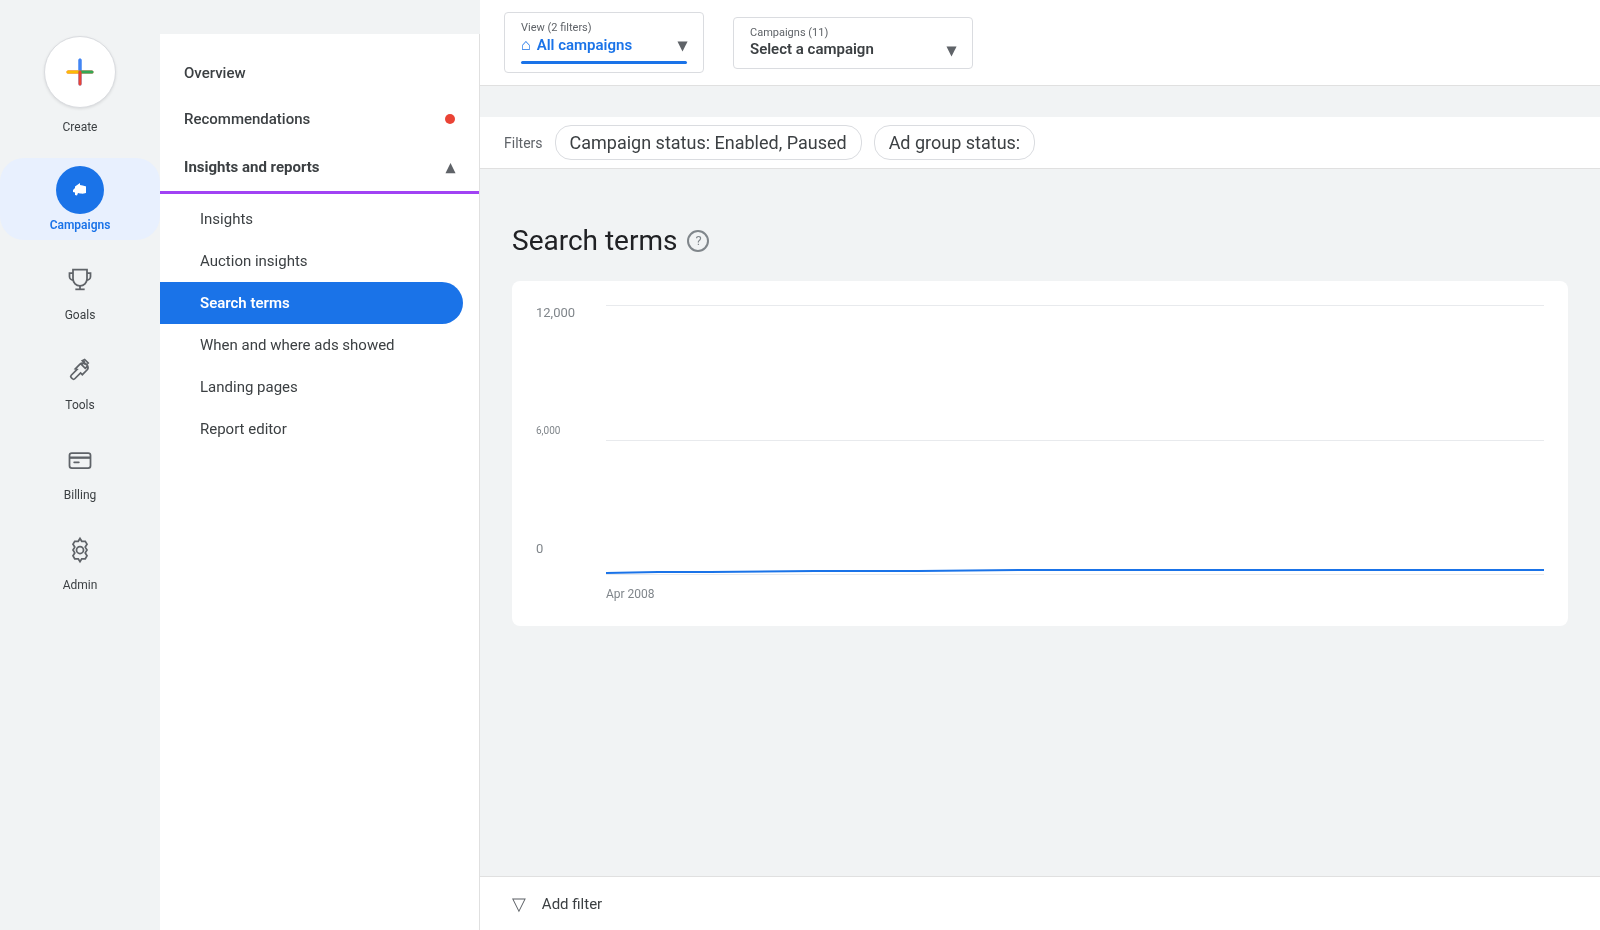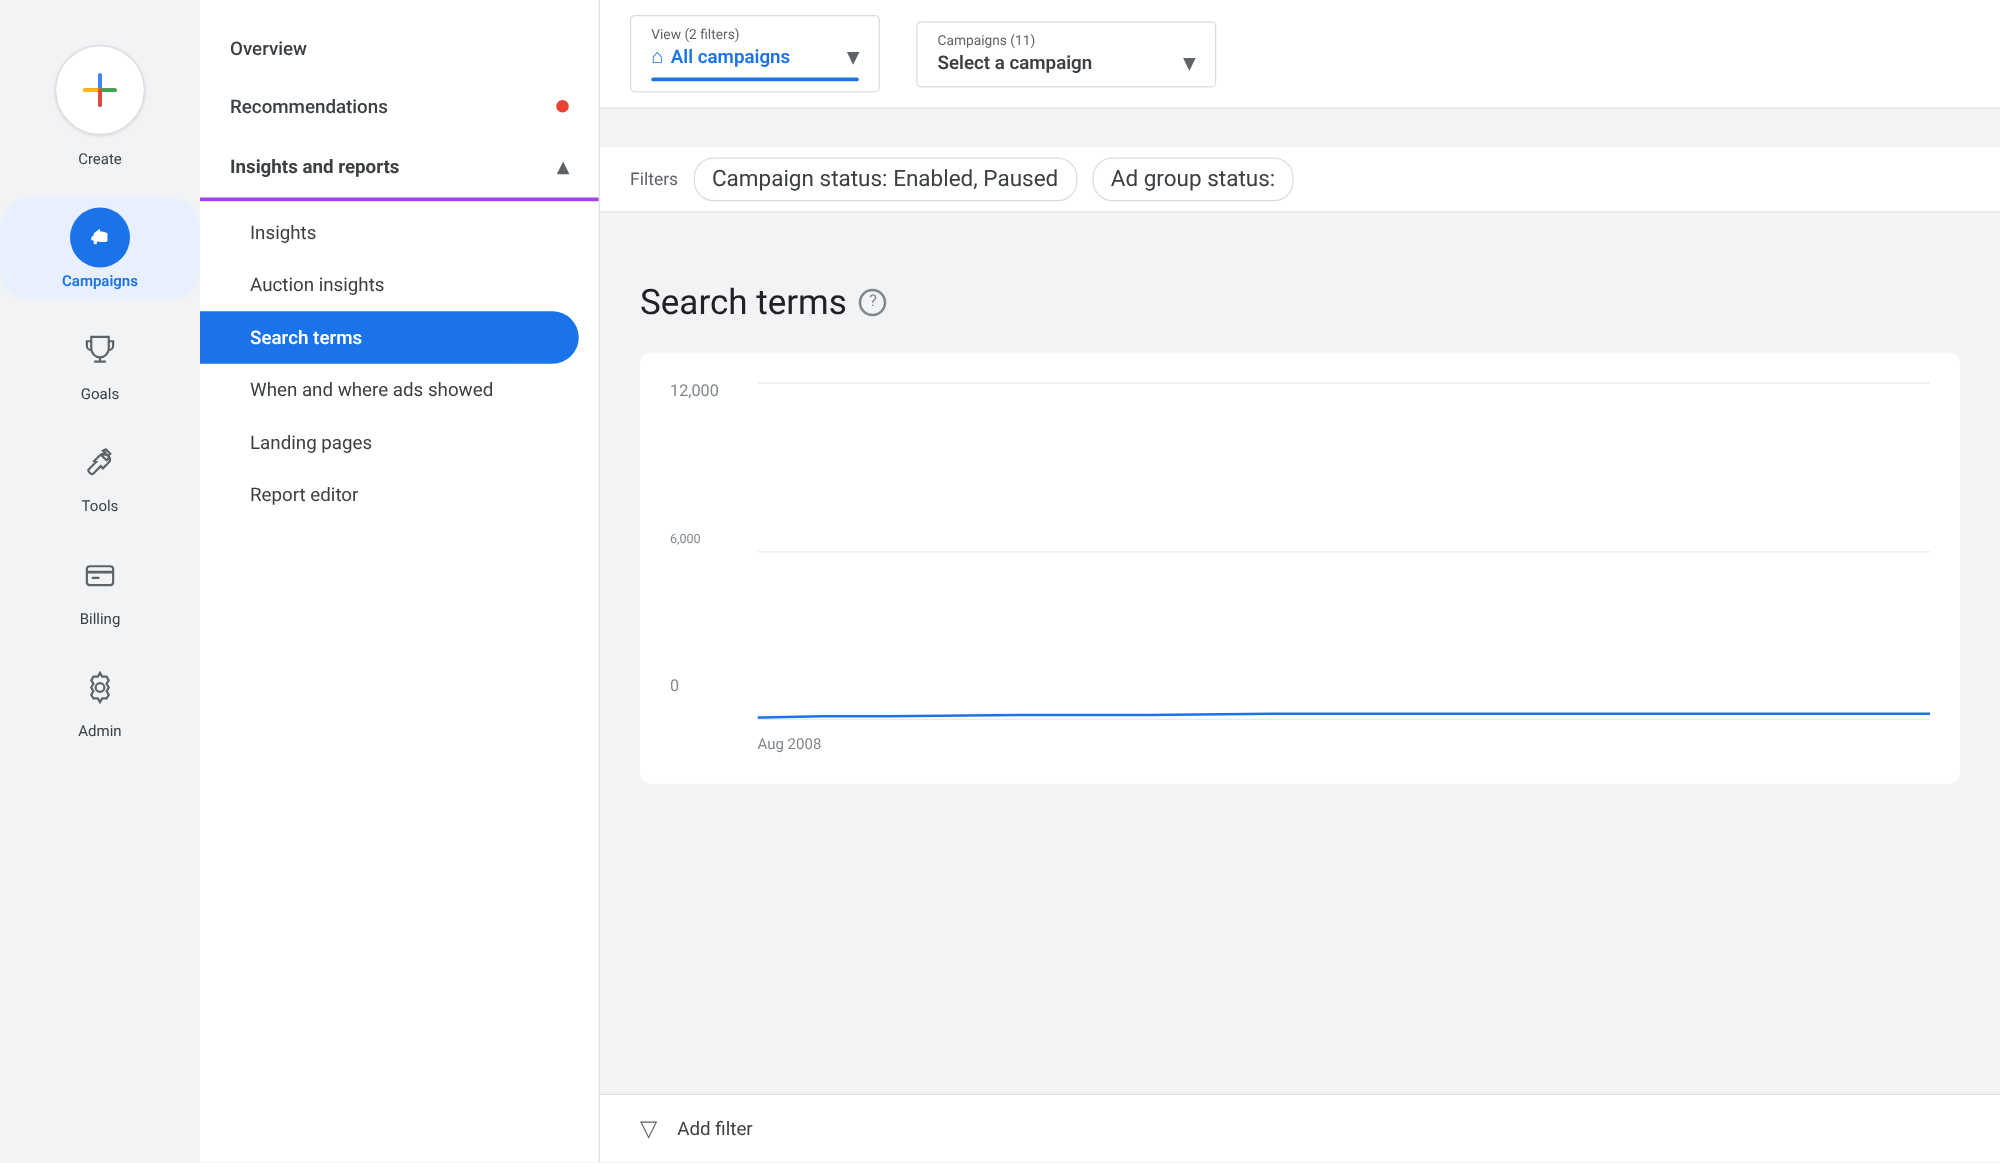--- a/index.html
+++ b/index.html
@@ -94,20 +94,21 @@
     
     .nav-sidebar {
       width: 320px;
       background: white;
       border-right: 1px solid #e0e0e0;
       display: flex;
       flex-direction: column;
       padding-top: 16px;
       flex-shrink: 0;
       overflow-y: auto;
+      margin-top: 34px;
     }
 
     .nav-item {
       padding: 14px 24px;
       font-size: 15px;
       color: #3c4043;
       cursor: pointer;
       font-weight: 500;
     }
 
@@ -480,21 +481,21 @@
         <div class="chart-gridline" style="top:0;"></div>
         <div class="chart-gridline" style="top:50%;"></div>
         <div class="chart-gridline" style="bottom:0;"></div>
 
         <svg style="position:absolute;bottom:0;left:0;right:0;height:100%;width:100%;" viewBox="0 0 900 270" preserveAspectRatio="none">
           <polyline points="0,268 50,267 100,267 200,266 300,266 400,265 500,265 600,265 700,265 800,265 900,265" stroke="#1a73e8" stroke-width="2" fill="none"></polyline>
         </svg>
       </div>
 
       <div style="margin-left:70px;margin-top:8px;">
-        <span style="font-size:12px;color:#80868b;">Aug 2008</span>
+        <span style="font-size:12px;color:#80868b;">Apr 2008</span>
       </div>
     </div>
   </div>
 
   <div class="add-filter-bar">
     <span class="filter-funnel-icon">▽</span>
     <span class="add-filter-text">Add filter</span>
   </div>
 </div>
 

